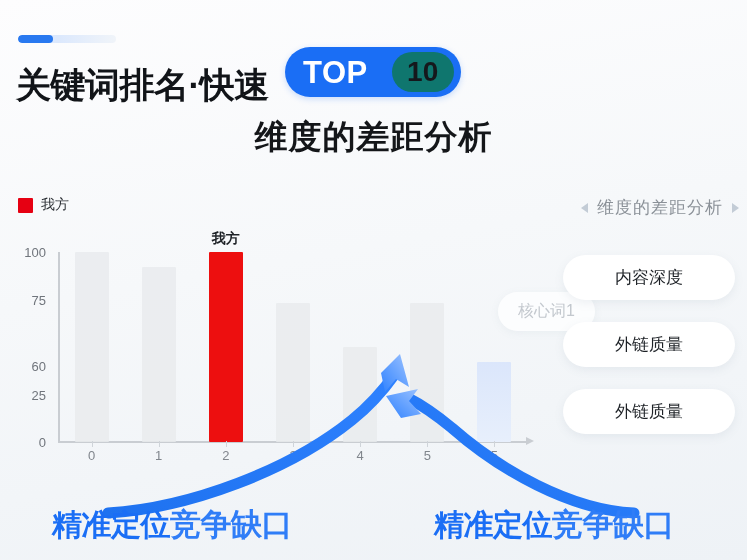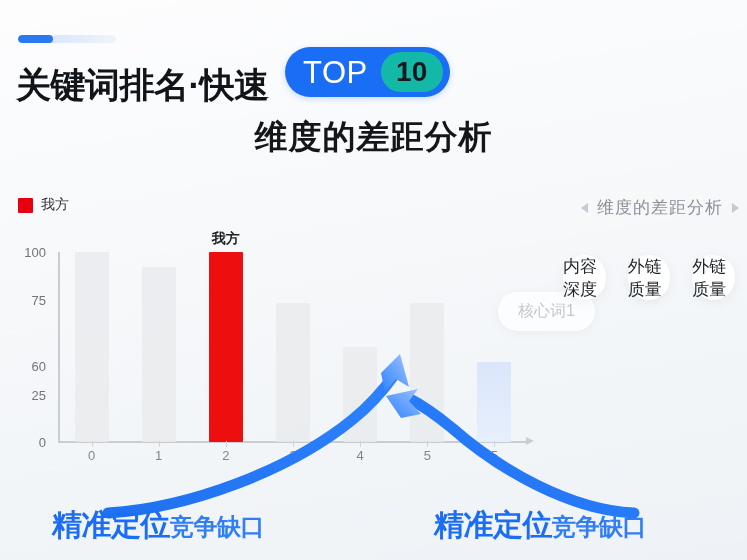--- a/index.html
+++ b/index.html
@@ -44,26 +44,26 @@
   #top-badge {
     position: absolute; left: 285px; top: 47px;
     height: 50px; min-width: 162px;
     background: #1a6ef5;
     border-radius: 25px;
     display: flex; align-items: center;
     padding: 0 7px 0 18px;
     box-shadow: 0 2px 6px rgba(26,110,245,.22);
   }
   #top-badge-label {
-    color: #ffffff; font-size: 31px; font-weight: normal;
+    color: #ffffff; font-size: 31px; font-weight: bold;
     letter-spacing: 0.5px; line-height: 1;
-    margin-right: 13px;
+    margin-right: 24px;
   }
   #top-badge-count {
-    background: #14b8a6; color: #15181c;
+    background: #0f766e; color: #15181c;
     font-size: 28px; font-weight: bold;
     border-radius: 20px;
     height: 40px; min-width: 62px;
     display: flex; align-items: center; justify-content: center;
     padding: 0 6px;
   }
 
   
   #page-title {
     position: absolute; left: 0; right: 0; top: 115px;
@@ -170,21 +170,21 @@
     padding: 9px 20px;
     border-radius: 22px;
     box-shadow: 0 2px 8px rgba(120,135,155,.08);
     white-space: nowrap;
   }
 
   
   #dimension-cards {
     position: absolute; right: 12px; top: 255px;
     width: 172px;
-    display: flex; flex-direction: row; gap: 22px;
+    display: flex; flex-direction: column; gap: 22px;
   }
   .dim-card {
     background: #ffffff;
     border-radius: 24px;
     height: 45px;
     display: flex; align-items: center; justify-content: center;
     font-size: 17px; color: #1d2126;
     box-shadow: 0 3px 10px rgba(110,125,145,.10);
   }
 
@@ -201,21 +201,21 @@
     display: flex; align-items: baseline;
     white-space: nowrap;
   }
   #caption-left  { left: 52px; }
   #caption-right { left: 434px; }
   .caption-strong {
     font-size: 30px; font-weight: bold; color: #1a6ef5;
     letter-spacing: -0.5px;
   }
   .caption-sub {
-    font-size: 24px; font-weight: bold; color: #2f7df7;
+    font-size: 31px; font-weight: bold; color: #2f7df7;
     letter-spacing: -0.5px;
   }
 </style>
 </head>
 <body>
 
 <div id="progress-bar">
   <div id="progress-fill" style="width: 36%;"></div>
 </div>
 

